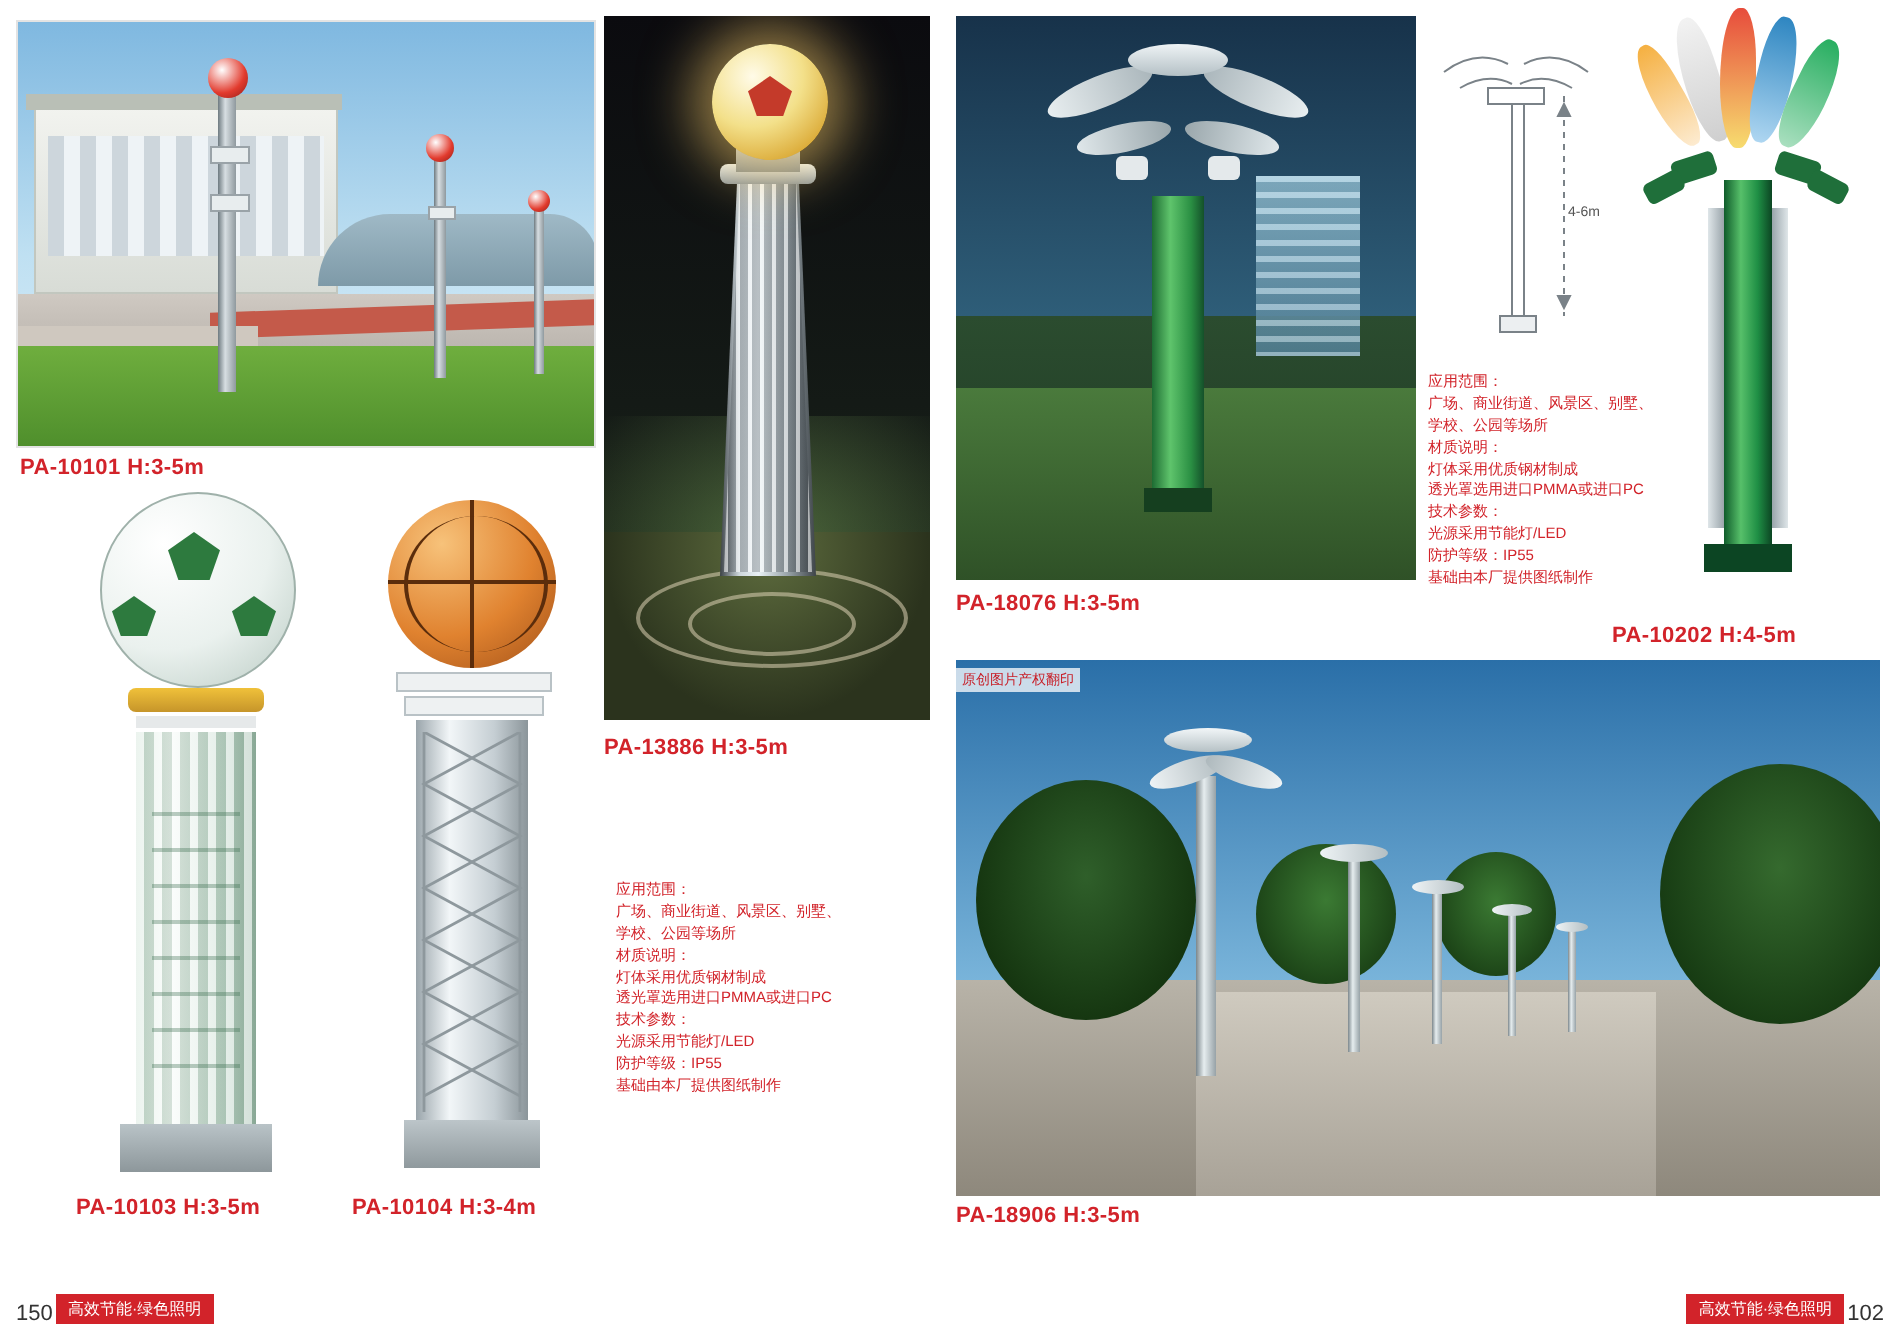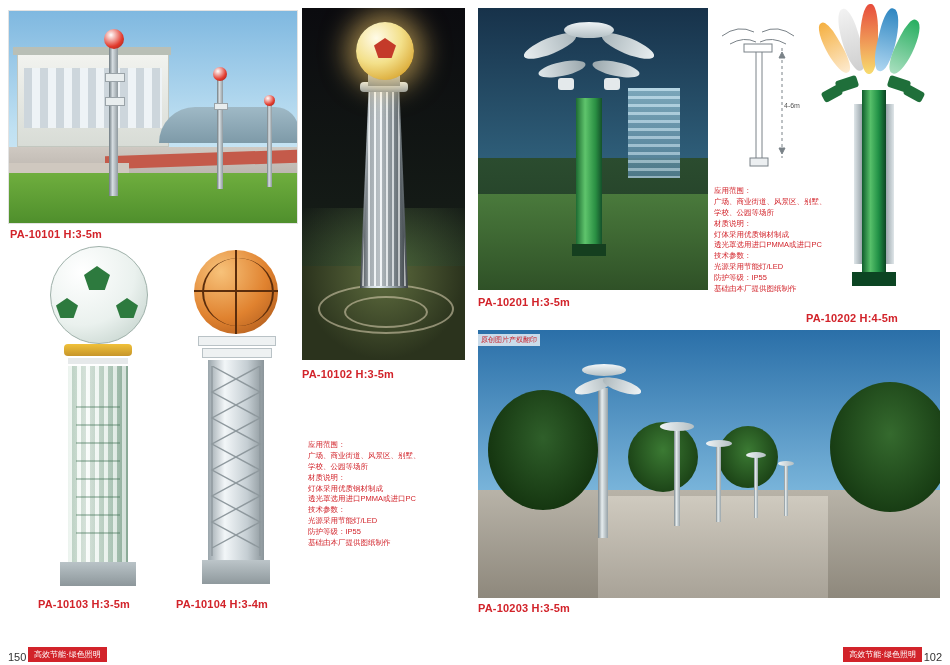--- a/index.html
+++ b/index.html
@@ -103,41 +103,41 @@
     <div class="ring" style="left:42px;top:288px;width:80px;height:28px;"></div>
 
     <div style="position:absolute;left:58px;top:80px;width:48px;height:200px;background:linear-gradient(90deg,#3b4146,#cdd6db 20%,#e9f1f5 40%,#9aa5ab 70%,#3e4448);clip-path:polygon(18% 0,82% 0,100% 100%,0 100%);"></div>
     <div style="position:absolute;left:60px;top:82px;width:44px;height:196px;background:repeating-linear-gradient(90deg,rgba(255,255,255,.55) 0 2px,rgba(40,45,50,.25) 2px 6px);clip-path:polygon(18% 0,82% 0,100% 100%,0 100%);"></div>
     <div style="position:absolute;left:58px;top:74px;width:48px;height:10px;border-radius:4px;background:linear-gradient(180deg,#e6edf1,#8d979d);"></div>
     <div style="position:absolute;left:66px;top:58px;width:32px;height:20px;background:linear-gradient(180deg,#d9e2e7,#7e888e);"></div>
 
     <div class="ball" style="left:54px;top:14px;width:58px;height:58px;background:radial-gradient(circle at 35% 28%,#fffbe8,#f3e08a 45%,#d8a32c 85%);box-shadow:0 0 26px 10px rgba(255,210,110,.55);"></div>
     <div style="position:absolute;left:72px;top:30px;width:22px;height:20px;background:#c43a2a;clip-path:polygon(50% 0,100% 38%,80% 100%,20% 100%,0 38%);"></div>
   </div>
-  <div class="caption" style="left:302px;top:368px;">PA-10102 H:3-5m</div>
+  <div class="caption" style="left:302px;top:368px;">PA-13886 H:3-5m</div>
 
   <div class="photo" id="p3">
     <div class="sky"></div>
     <div style="position:absolute;left:0;top:150px;width:230px;height:132px;background:linear-gradient(180deg,#2b4c2f,#1d3722);"></div>
     <div style="position:absolute;left:0;top:186px;width:230px;height:96px;background:linear-gradient(180deg,#4a7a3c,#2f5127);"></div>
     <div style="position:absolute;left:150px;top:80px;width:52px;height:90px;background:linear-gradient(180deg,#9fd2e8,#5f93ad);opacity:.85;"></div>
     <div style="position:absolute;left:150px;top:80px;width:52px;height:90px;background:repeating-linear-gradient(180deg,rgba(255,255,255,.35) 0 3px,rgba(0,0,0,.12) 3px 8px);"></div>
 
     <div style="position:absolute;left:98px;top:90px;width:26px;height:150px;background:linear-gradient(90deg,#1d6b32,#5fc46c 35%,#2a8f43 75%,#14512a);"></div>
     <div style="position:absolute;left:94px;top:236px;width:34px;height:12px;background:#153f1f;"></div>
 
     <div style="position:absolute;left:44px;top:30px;width:56px;height:16px;background:linear-gradient(90deg,#e8eef0,#aab6bb);border-radius:50% 50% 50% 50%;transform:rotate(-22deg);"></div>
     <div style="position:absolute;left:122px;top:30px;width:56px;height:16px;background:linear-gradient(90deg,#aab6bb,#e8eef0);border-radius:50%;transform:rotate(22deg);"></div>
     <div style="position:absolute;left:60px;top:54px;width:48px;height:14px;background:linear-gradient(90deg,#dfe7ea,#9aa7ac);border-radius:50%;transform:rotate(-12deg);"></div>
     <div style="position:absolute;left:114px;top:54px;width:48px;height:14px;background:linear-gradient(90deg,#9aa7ac,#dfe7ea);border-radius:50%;transform:rotate(12deg);"></div>
     <div style="position:absolute;left:86px;top:14px;width:50px;height:16px;background:linear-gradient(180deg,#eef3f5,#b4c0c5);border-radius:50%;"></div>
     <div style="position:absolute;left:80px;top:70px;width:16px;height:12px;background:#e4e9eb;border-radius:3px;"></div>
     <div style="position:absolute;left:126px;top:70px;width:16px;height:12px;background:#e4e9eb;border-radius:3px;"></div>
   </div>
-  <div class="caption" style="left:478px;top:296px;">PA-10201 H:3-5m</div>
+  <div class="caption" style="left:478px;top:296px;">PA-18076 H:3-5m</div>
 
   <div class="photo" id="p4">
     <svg width="88" height="180" viewBox="0 0 88 180">
       <g stroke="#7a8288" fill="none" stroke-width="1">
         <path d="M8 28 Q24 16 40 24"></path>
           <path d="M48 24 Q64 16 80 28"></path>
         <path d="M16 36 Q30 28 42 34"></path>
           <path d="M46 34 Q58 28 72 36"></path>
         <rect x="30" y="36" width="28" height="8"></rect>
         <line x1="42" y1="44" x2="42" y2="150"></line>
@@ -246,21 +246,21 @@
     <div style="position:absolute;left:196px;top:98px;width:6px;height:98px;background:linear-gradient(90deg,#7c878c,#e6edef 40%,#97a2a7);"></div>
     <div style="position:absolute;left:182px;top:92px;width:34px;height:9px;background:linear-gradient(90deg,#eef3f5,#b4bfc3);border-radius:50%;"></div>
     <div style="position:absolute;left:238px;top:114px;width:5px;height:78px;background:linear-gradient(90deg,#7c878c,#e6edef 40%,#97a2a7);"></div>
     <div style="position:absolute;left:228px;top:110px;width:26px;height:7px;background:linear-gradient(90deg,#eef3f5,#b4bfc3);border-radius:50%;"></div>
     <div style="position:absolute;left:276px;top:126px;width:4px;height:62px;background:linear-gradient(90deg,#7c878c,#e6edef 40%,#97a2a7);"></div>
     <div style="position:absolute;left:268px;top:122px;width:20px;height:6px;background:linear-gradient(90deg,#eef3f5,#b4bfc3);border-radius:50%;"></div>
     <div style="position:absolute;left:306px;top:134px;width:4px;height:52px;background:linear-gradient(90deg,#7c878c,#e6edef 40%,#97a2a7);"></div>
     <div style="position:absolute;left:300px;top:131px;width:16px;height:5px;background:linear-gradient(90deg,#eef3f5,#b4bfc3);border-radius:50%;"></div>
   </div>
   <div class="tag-note">原创图片产权翻印</div>
-  <div class="caption" style="left:478px;top:602px;">PA-10203 H:3-5m</div>
+  <div class="caption" style="left:478px;top:602px;">PA-18906 H:3-5m</div>
 
   <div class="spine"></div>
 
   <div class="footer">
     <div class="fnum" style="left:8px;">150</div>
     <div class="fbar" style="left:28px;">高效节能·绿色照明</div>
     <div class="fbar" style="right:28px;">高效节能·绿色照明</div>
     <div class="fnum" style="right:8px;">102</div>
   </div>
 

